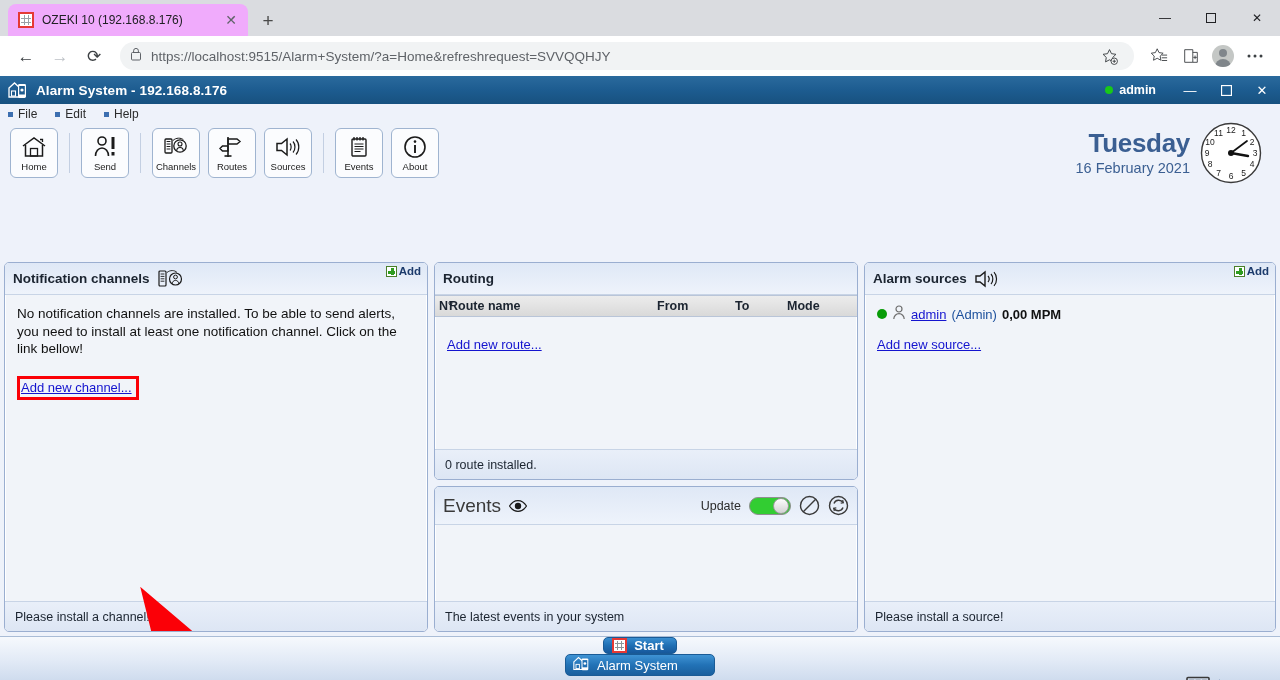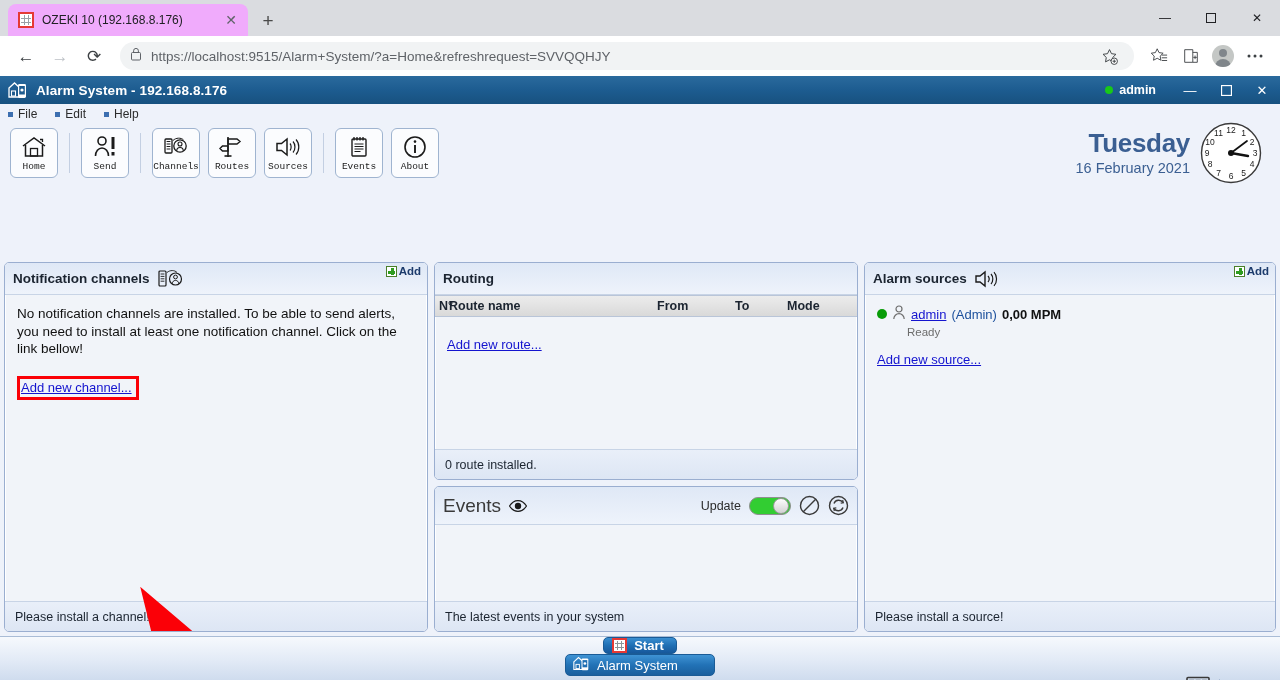--- a/index.html
+++ b/index.html
@@ -115,21 +115,21 @@
 
   .toolbar {
     height:58px; background:#eef2fa; display:flex; align-items:center;
     padding:0 10px; gap:0;
   }
   .tgroup { display:flex; gap:8px; align-items:center; }
   .tsep { width:1px; height:40px; background:#c3cfe2; margin:0 11px; }
   .tbutton {
     width:48px; height:50px; border:1px solid #9fb4d0; border-radius:6px;
     background:#fbfcfe; display:flex; flex-direction:column; align-items:center;
-    justify-content:center; gap:2px;font-family:Liberation Mono, monospace;
+    justify-content:center; gap:2px;
   }
   .tbutton .glyph { height:26px; display:flex; align-items:center; justify-content:center; }
   .tbutton .tlabel { font-size:9.5px; color:#1a1a1a; line-height:1; }
 
   .clockwrap {
     margin-left:auto; display:flex; align-items:center; gap:10px; padding-right:8px;
   }
   .dayname {
     font-size:26px; font-weight:bold; color:#3b5f92; line-height:1; text-align:right;
     letter-spacing:-.3px;
@@ -613,21 +613,20 @@
               <span>
                 <svg width="14" height="15" viewBox="0 0 14 15">
                     <circle cx="7" cy="4" r="3" fill="none" stroke="#6d6d6d" stroke-width="1.2"></circle>
                     <path d="M1.8 14c0-3 2.3-5.3 5.2-5.3S12.2 11 12.2 14" fill="none" stroke="#6d6d6d" stroke-width="1.2"></path>
                   </svg>
               </span>
               <a class="blue">admin</a>
               <span class="src-paren">(Admin)</span>
               <span class="src-mpm">0,00 MPM</span>
             </div>
-            <div class="src-status">Ready</div>
           </div>
           <div style="margin-top:14px">
             <a class="blue">Add new source...</a>
           </div>
         </div>
         <div class="panel-foot">Please install a source!</div>
       </div>
     </div>
   </div>
 

